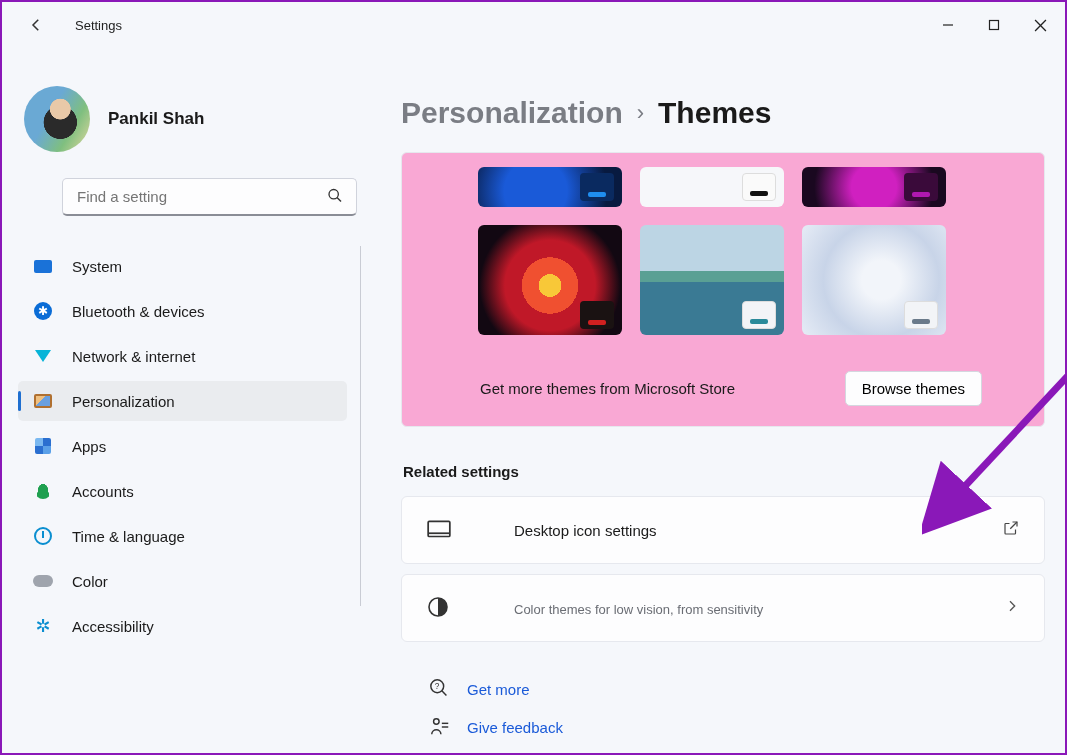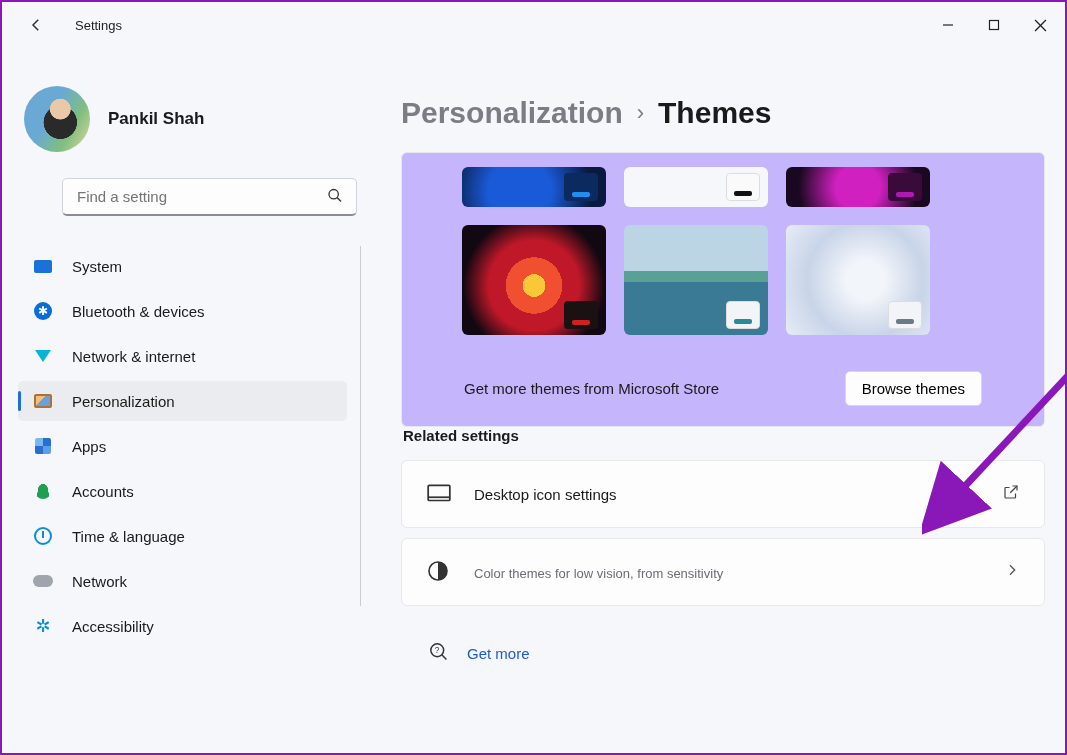--- a/index.html
+++ b/index.html
@@ -176,24 +176,25 @@
     color: #7a7d84;
   }
   .bc-current {
     font-size: 30px;
     font-weight: 600;
     color: #1a1a1a;
   }
 
   
   .panel {
-    background: #c4b5fd;
+    background: #f9a8d4;
     border: 1px solid #e6e8ee;
     border-radius: 6px;
-    padding: 14px 60px 20px 60px;
+    padding: 14px 60px 20px 76px;
+    margin-bottom: 36px;
   }
   .theme-grid {
     display: grid;
     grid-template-columns: repeat(3, 144px);
     gap: 18px;
     justify-content: start;
   }
   .theme-tile {
     width: 144px; height: 40px;
     border-radius: 6px;
@@ -245,20 +246,21 @@
     font-size:15px; font-weight:600;
     margin: 0 0 16px 2px;
   }
   .setting-row{
     background:#fdfdfe;
     border:1px solid #e6e8ee;
     border-radius:6px;
     padding: 20px 24px;
     display:flex; align-items:center;
     margin-bottom: 10px;
+    gap: 40px;
   }
   .setting-ico{
     width:26px; height:26px; margin-right:22px;
     color:#333;
   }
   .setting-texts{ flex:1; }
   .setting-title{ font-size:15px; }
   .setting-sub{ font-size:13px; color:#6a6d74; margin-top:2px;}
   .row-action{ color:#444; }
 
@@ -371,21 +373,21 @@
       <div class="nav-item">
         <span class="nav-ico">
             <span class="ico-time"></span>
           </span>
         <span>Time &amp; language</span>
       </div>
       <div class="nav-item">
         <span class="nav-ico">
             <span class="ico-game"></span>
           </span>
-        <span>Network</span>
+        <span>Color</span>
       </div>
       <div class="nav-item">
         <span class="nav-ico">
             <span class="ico-a11y">✲</span>
           </span>
         <span>Accessibility</span>
       </div>
     </div>
   </div>
 
@@ -467,20 +469,31 @@
       <div class="flink">
         <span class="flink-ico">
           <svg width="22" height="22" viewBox="0 0 24 24" fill="none" stroke="#333" stroke-width="1.6">
               <circle cx="9" cy="9" r="7"></circle>
               <path d="M14 14l5 5"></path>
               <text x="6.2" y="12.5" font-size="9" fill="#333" stroke="none">?</text>
             </svg>
         </span>
         <a>Get more</a>
       </div>
+      <div class="flink">
+        <span class="flink-ico">
+          <svg width="22" height="22" viewBox="0 0 24 24" fill="none" stroke="#333" stroke-width="1.6">
+              <circle cx="8" cy="6" r="3"></circle>
+              <path d="M3 20c0-3 2.5-5 5-5s5 2 5 5"></path>
+              <path d="M14 8h7"></path>
+              <path d="M14 12h7"></path>
+            </svg>
+        </span>
+        <a>Give feedback</a>
+      </div>
     </div>
 
     <svg class="arrow-svg" width="340" height="380">
       <defs>
         <marker id="ah" markerWidth="14" markerHeight="14" refX="3" refY="5" orient="auto">
           <path d="M0,0 L10,5 L0,10 z" fill="#8a18b8"></path>
         </marker>
       </defs>
       <line x1="310" y1="20" x2="30" y2="320" stroke="#8a18b8" stroke-width="7" marker-end="url(#ah)"></line>
     </svg>

